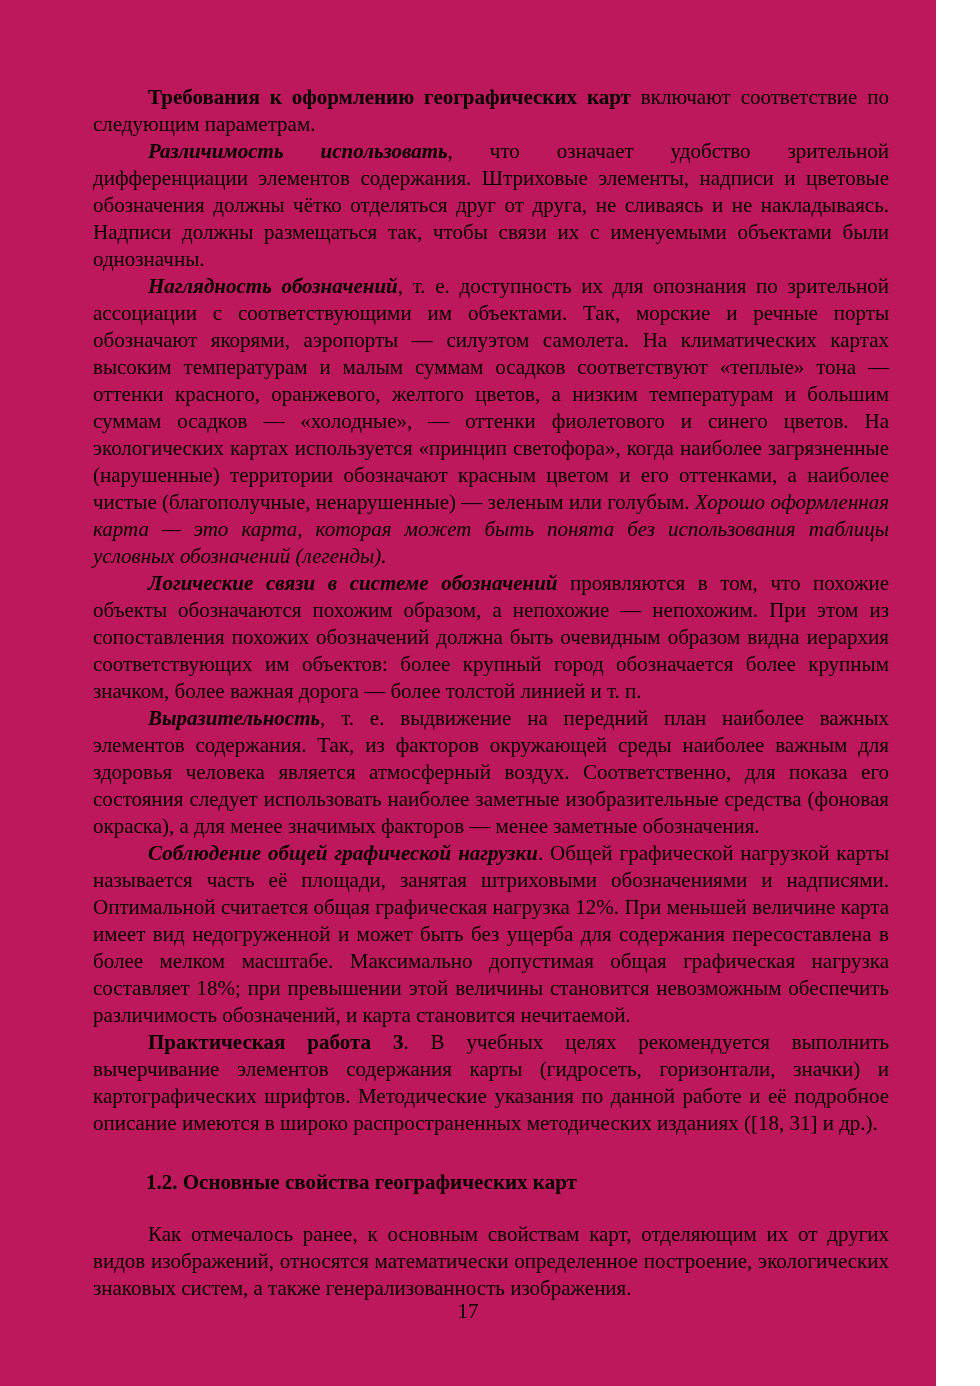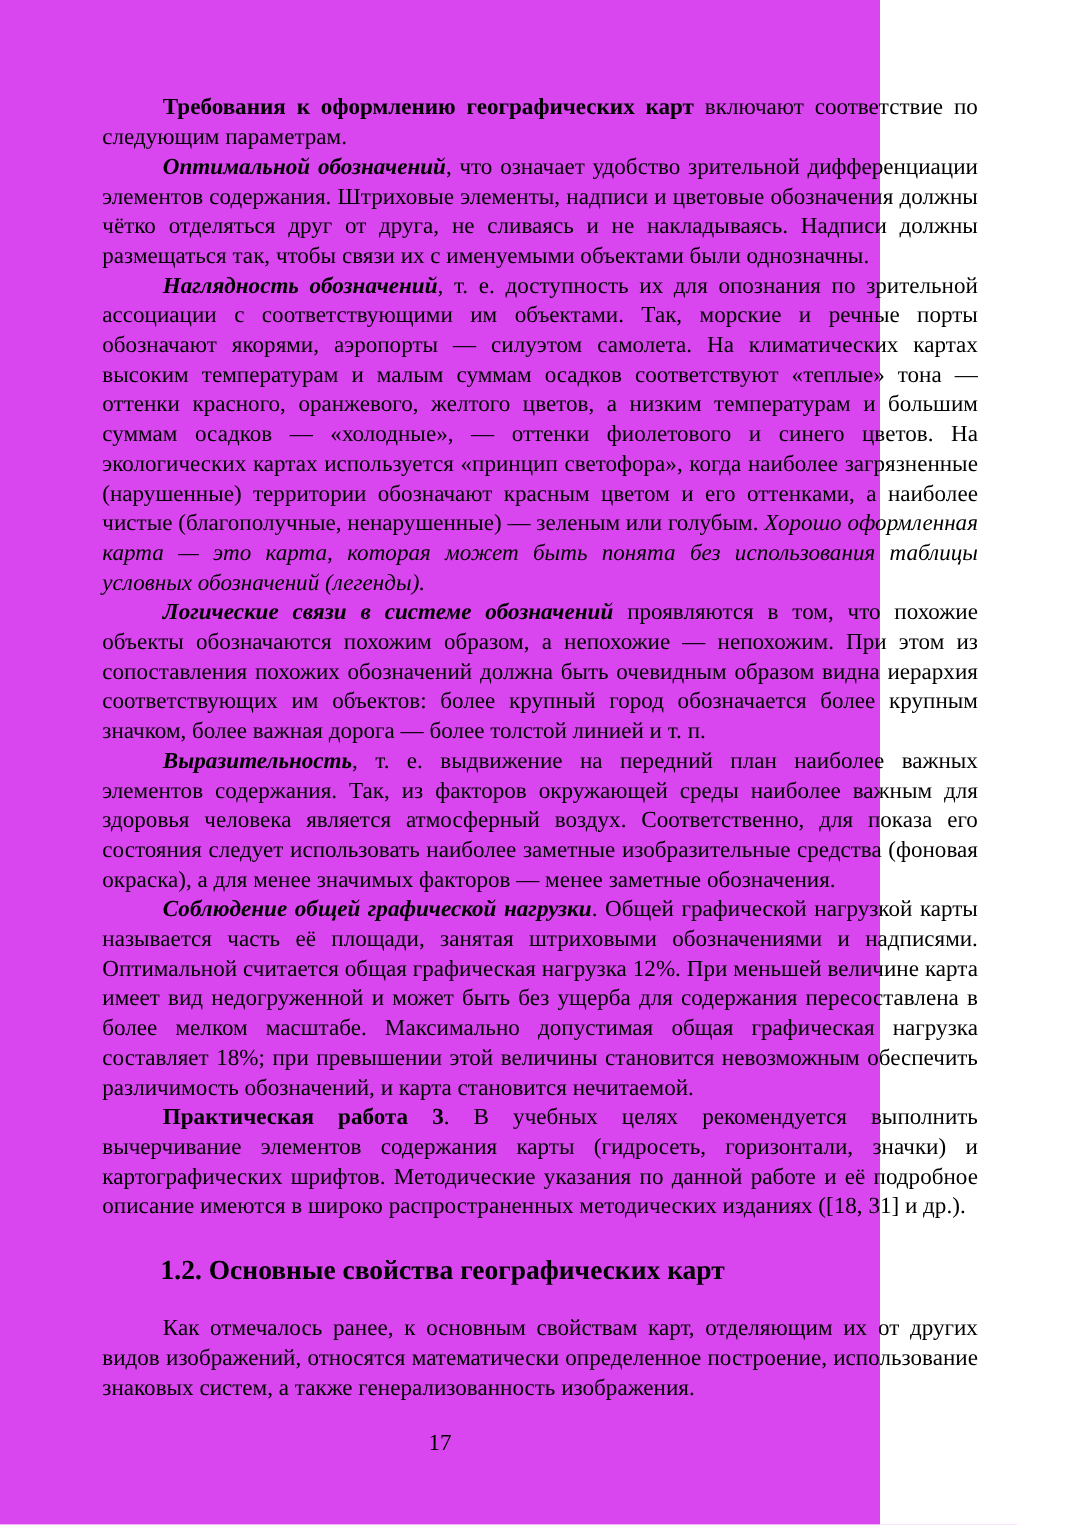--- a/index.html
+++ b/index.html
@@ -10,42 +10,42 @@
   body {
     width: 980px;
     height: 1386px;
     font-family: "Liberation Serif", "DejaVu Serif", serif;
     color: #000000;
     position: relative;
     overflow: hidden;
   }
   .page {
     position: relative;
-    width: 800px;
+    width: 936px;
     height: 1386px;
-    background: #d946ef;
+    background: #be185d;
   }
   .doc-body {
     position: absolute;
     left: 93px;
     top: 84px;
     width: 796px;
     font-size: 21px;
     line-height: 27px;
     text-align: justify;
     hyphens: auto;
     -webkit-hyphens: auto;
   }
   p.para {
     margin: 0;
     text-indent: 55px;
   }
   h2.heading {
     margin: 32px 0 25px 0;
-    font-size: 25px;
+    font-size: 21px;
     line-height: 27px;
     font-weight: bold;
     text-align: left;
     text-indent: 53px;
   }
   .seg-normal { font-weight: normal; font-style: normal; }
   .seg-bold { font-weight: bold; font-style: normal; }
   .seg-italic { font-weight: normal; font-style: italic; }
   .seg-bold-italic { font-weight: bold; font-style: italic; }
   .page-number {
@@ -57,23 +57,23 @@
     font-size: 21px;
     line-height: 27px;
   }
 </style>
 </head>
 <body>
 
 <div class="page">
   <div class="doc-body">
       <p class="para"><span class="seg-bold">Требования к оформлению географических карт</span><span class="seg-normal"> включают соответствие по следующим параметрам.</span></p>
-      <p class="para"><span class="seg-bold-italic">Оптимальной обозначений</span><span class="seg-normal">, что означает удобство зрительной дифференциации элементов содержания. Штриховые элементы, надписи и цветовые обозначения должны чётко отделяться друг от друга, не сливаясь и не накладываясь. Надписи должны размещаться так, чтобы связи их с именуемыми объектами были однозначны.</span></p>
+      <p class="para"><span class="seg-bold-italic">Различимость использовать</span><span class="seg-normal">, что означает удобство зрительной дифференциации элементов содержания. Штриховые элементы, надписи и цветовые обозначения должны чётко отделяться друг от друга, не сливаясь и не накладываясь. Надписи должны размещаться так, чтобы связи их с именуемыми объектами были однозначны.</span></p>
       <p class="para"><span class="seg-bold-italic">Наглядность обозначений</span><span class="seg-normal">, т. е. доступность их для опознания по зрительной ассоциации с соответствующими им объектами. Так, морские и речные порты обозначают якорями, аэропорты — силуэтом самолета. На климатических картах высоким температурам и малым суммам осадков соответствуют «теплые» тона — оттенки красного, оранжевого, желтого цветов, а низким температурам и большим суммам осадков — «холодные», — оттенки фиолетового и синего цветов. На экологических картах используется «принцип светофора», когда наиболее загрязненные (нарушенные) территории обозначают красным цветом и его оттенками, а наиболее чистые (благополучные, ненарушенные) — зеленым или голубым. </span><span class="seg-italic">Хорошо оформленная карта — это карта, которая может быть понята без использования таблицы условных обозначений (легенды).</span></p>
       <p class="para"><span class="seg-bold-italic">Логические связи в системе обозначений</span><span class="seg-normal"> проявляются в том, что похожие объекты обозначаются похожим образом, а непохожие — непохожим. При этом из сопоставления похожих обозначений должна быть очевидным образом видна иерархия соответствующих им объектов: более крупный город обозначается более крупным значком, более важная дорога — более толстой линией и т. п.</span></p>
       <p class="para"><span class="seg-bold-italic">Выразительность</span><span class="seg-normal">, т. е. выдвижение на передний план наиболее важных элементов содержания. Так, из факторов окружающей среды наиболее важным для здоровья человека является атмосферный воздух. Соответственно, для показа его состояния следует использовать наиболее заметные изобразительные средства (фоновая окраска), а для менее значимых факторов — менее заметные обозначения.</span></p>
       <p class="para"><span class="seg-bold-italic">Соблюдение общей графической нагрузки</span><span class="seg-normal">. Общей графической нагрузкой карты называется часть её площади, занятая штриховыми обозначениями и надписями. Оптимальной считается общая графическая нагрузка 12%. При меньшей величине карта имеет вид недогруженной и может быть без ущерба для содержания пересоставлена в более мелком масштабе. Максимально допустимая общая графическая нагрузка составляет 18%; при превышении этой величины становится невозможным обеспечить различимость обозначений, и карта становится нечитаемой.</span></p>
       <p class="para"><span class="seg-bold">Практическая работа 3</span><span class="seg-normal">. В учебных целях рекомендуется выполнить вычерчивание элементов содержания карты (гидросеть, горизонтали, значки) и картографических шрифтов. Методические указания по данной работе и её подробное описание имеются в широко распространенных методических изданиях ([18, 31] и др.).</span></p>
       <h2 class="heading"><span class="seg-bold">1.2. Основные свойства географических карт</span></h2>
-      <p class="para"><span class="seg-normal">Как отмечалось ранее, к основным свойствам карт, отделяющим их от других видов изображений, относятся математически определенное построение, использование знаковых систем, а также генерализованность изображения.</span></p>
+      <p class="para"><span class="seg-normal">Как отмечалось ранее, к основным свойствам карт, отделяющим их от других видов изображений, относятся математически определенное построение, экологических знаковых систем, а также генерализованность изображения.</span></p>
     </div>
   <div class="page-number">17</div>
 </div>
 
 </body></html>

